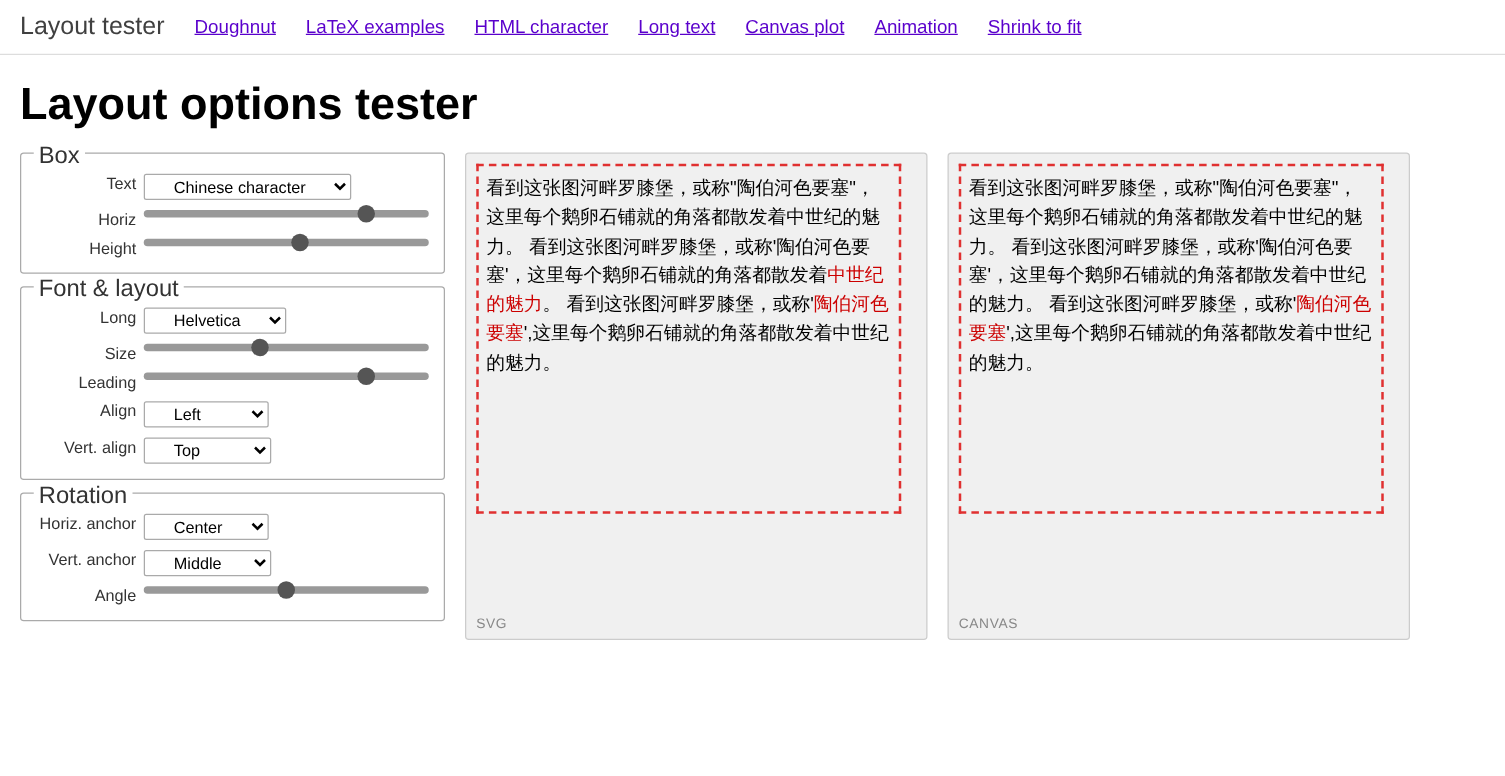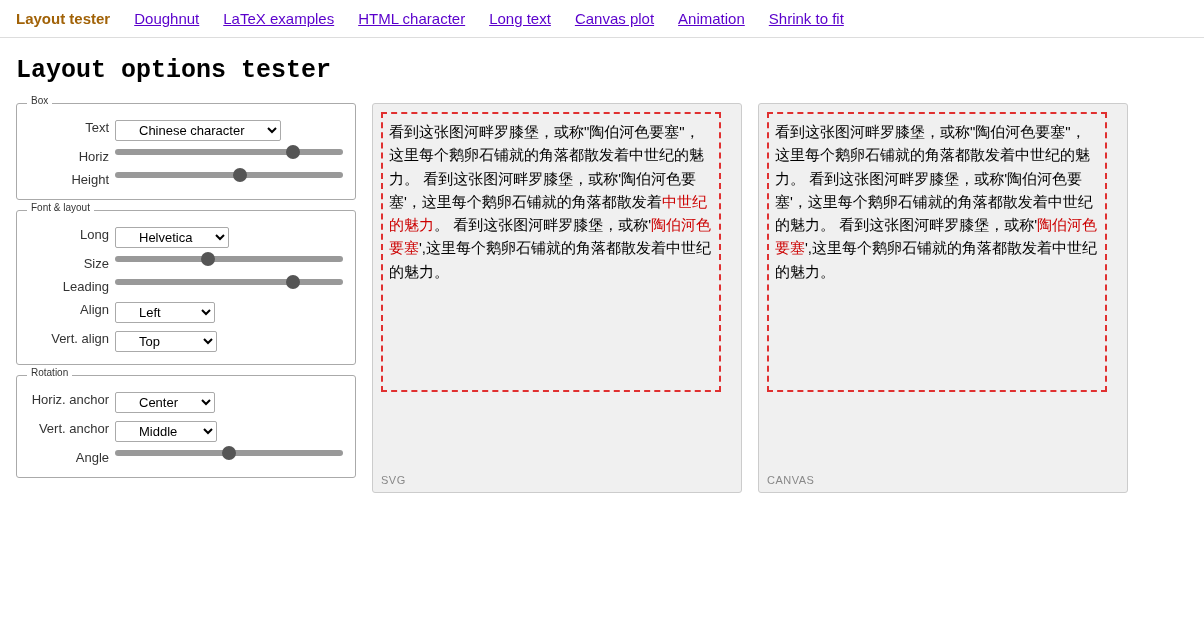--- a/index.html
+++ b/index.html
@@ -13,38 +13,37 @@
     
     nav {
       display: flex;
       align-items: center;
       gap: 24px;
       padding: 10px 16px;
       border-bottom: 1px solid #ddd;
       background: #fff;
     }
     nav .nav-brand {
-      font-weight: bold;
-      font-size: 15px;
-      color: #a16207;
+      font-weight: normal;
+      font-size: 20px;
+      color: #404040;
       text-decoration: none;
     }
     nav a {
       color: #5a00cc;
       text-decoration: underline;
       font-size: 15px;
       cursor: pointer;
     }
 
     
     .page-title {
-      font-size: 25px;
+      font-size: 36px;
       font-weight: bold;
       padding: 18px 16px 10px 16px;
-      font-family: Liberation Mono, monospace;
     }
 
     
     .main-layout {
       display: flex;
       flex-direction: row;
       gap: 16px;
       padding: 8px 16px 16px 16px;
       align-items: flex-start;
     }
@@ -58,21 +57,21 @@
       max-width: 340px;
     }
 
     .fieldset-box {
       border: 1px solid #aaa;
       border-radius: 3px;
       padding: 8px 12px 12px 12px;
       position: relative;
     }
     .fieldset-legend {
-      font-size: 10px;
+      font-size: 19px;
       color: #333;
       background: #fff;
       padding: 0 4px;
       position: absolute;
       top: -9px;
       left: 10px;
     }
 
     .form-row {
       display: flex;

